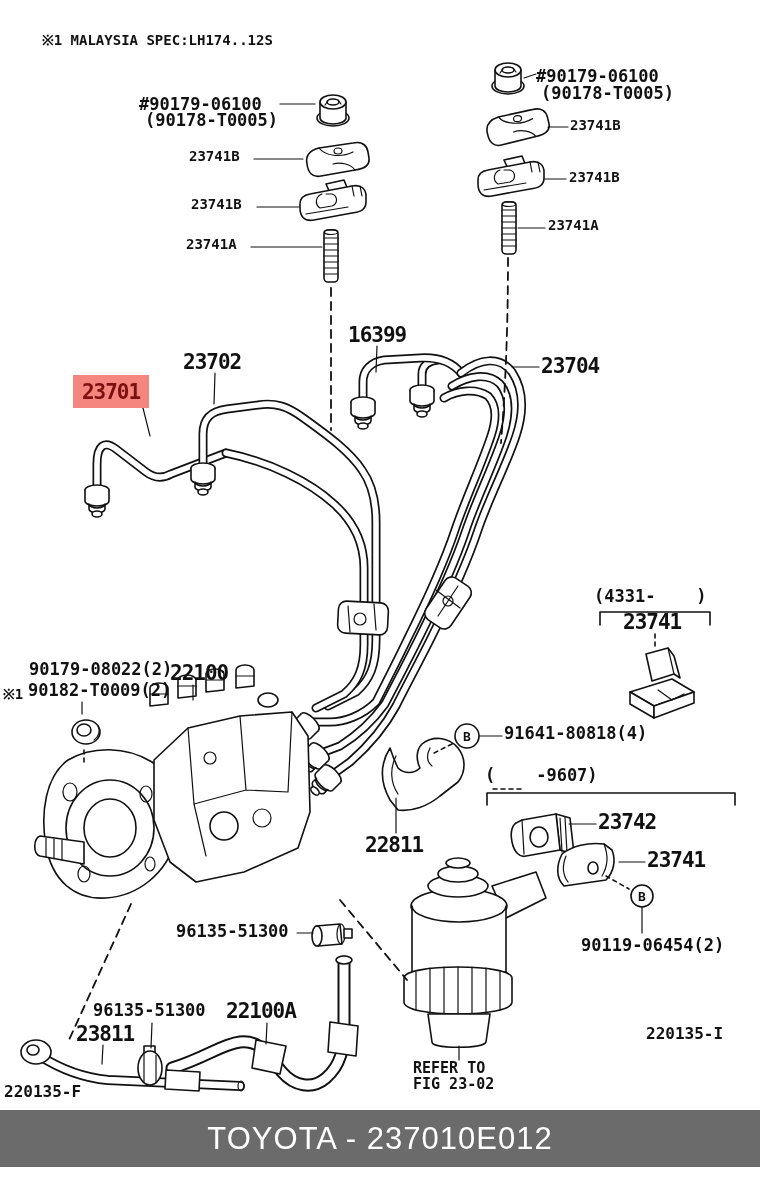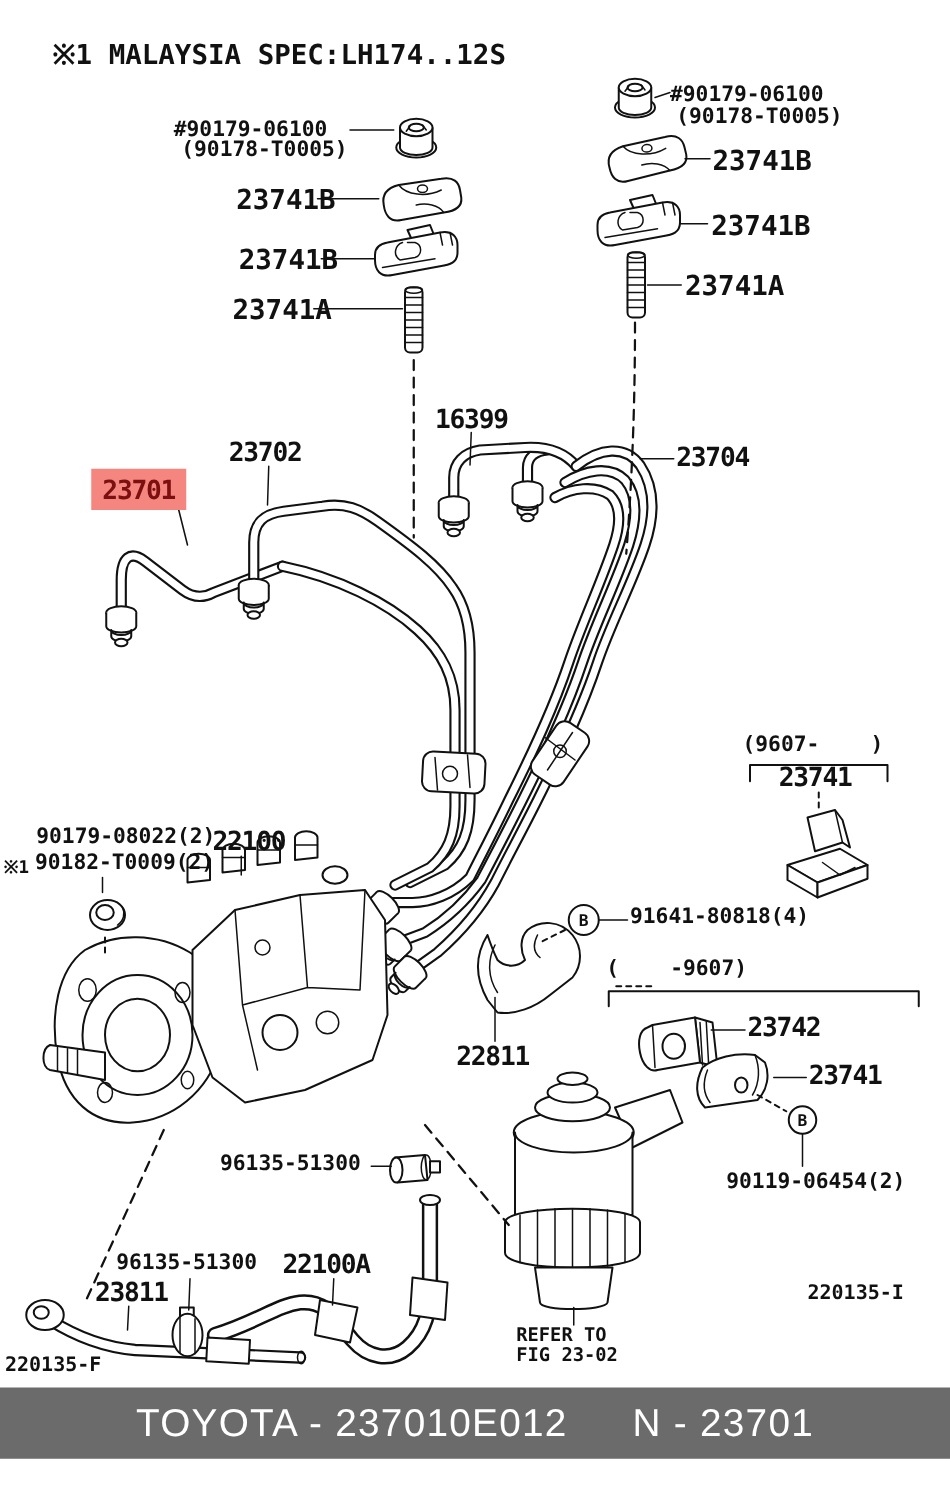--- a/index.html
+++ b/index.html
@@ -12,21 +12,21 @@
   .dash2{stroke-dasharray:4 4;stroke-width:1.6;}
   .wfill{fill:#ffffff;stroke:#111;stroke-width:1.6;stroke-linejoin:round;}
   .tube-o{fill:none;stroke:#111;stroke-width:9;stroke-linecap:round;stroke-linejoin:round;}
   .tube-i{fill:none;stroke:#fff;stroke-width:5.6;stroke-linecap:round;stroke-linejoin:round;}
   .btxt{font-family:"DejaVu Sans Mono",monospace;font-size:13px;font-weight:bold;fill:#111;text-anchor:middle;}
   .lbl{position:absolute;font-weight:bold;white-space:pre;line-height:1.05;color:#111;}
   .sz14{font-size:14px;}
   .sz15{font-size:15px;}
   .sz16{font-size:16px;}
   .sz17{font-size:17px;}
-  .sz18{font-size:22px;}
+  .sz18{font-size:14px;}
   .sz21{font-size:21px;letter-spacing:-1px;}
   .hl{position:absolute;left:73px;top:375px;width:76px;height:33px;background:#f4867f;
       display:flex;align-items:center;justify-content:center;}
   .hl span{font-size:21px;font-weight:bold;letter-spacing:-1px;color:#7c0f0f;}
   .footer{position:absolute;left:0;top:1110px;width:760px;height:57px;background:#6b6b6b;
           display:flex;align-items:center;justify-content:center;gap:52px;
           font-family:"Liberation Sans",sans-serif;color:#fff;font-size:31px;letter-spacing:1px;}
 </style>
 </head>
 <body>
@@ -283,21 +283,21 @@
   <div class="lbl sz18" style="left:569px;top:170px;">23741B</div>
   <div class="lbl sz18" style="left:548px;top:218px;">23741A</div>
 
   <div class="lbl sz21" style="left:348px;top:324px;">16399</div>
   <div class="lbl sz21" style="left:183px;top:351px;">23702</div>
   <div class="lbl sz21" style="left:541px;top:355px;">23704</div>
   <div class="hl">
     <span>23701</span>
   </div>
 
-  <div class="lbl sz17" style="left:594px;top:588px;">(9607-    )</div>
+  <div class="lbl sz17" style="left:594px;top:588px;">(4331-    )</div>
   <div class="lbl sz21" style="left:623px;top:611px;">23741</div>
   <div class="lbl sz17" style="left:504px;top:725px;">91641-80818(4)</div>
   <div class="lbl sz21" style="left:365px;top:834px;">22811</div>
   <div class="lbl sz17" style="left:485px;top:767px;">(    -9607)</div>
   <div class="lbl sz21" style="left:598px;top:811px;">23742</div>
   <div class="lbl sz21" style="left:647px;top:849px;">23741</div>
   <div class="lbl sz17" style="left:581px;top:937px;">90119-06454(2)</div>
 
   <div class="lbl sz17" style="left:29px;top:661px;">90179-08022(2)</div>
   <div class="lbl sz14" style="left:3px;top:687px;">※1</div>
@@ -310,16 +310,15 @@
   <div class="lbl sz21" style="left:76px;top:1023px;">23811</div>
 
   <div class="lbl sz15" style="left:413px;top:1061px;">REFER TO</div>
   <div class="lbl sz15" style="left:413px;top:1077px;">FIG 23-02</div>
 
   <div class="lbl sz16" style="left:4px;top:1084px;">220135-F</div>
   <div class="lbl sz16" style="left:646px;top:1026px;">220135-I</div>
 
   <div class="footer">
     <span>TOYOTA - 237010E012</span>
-    <span>N - 23701</span>
   </div>
 
 </div>
 
 </body></html>

